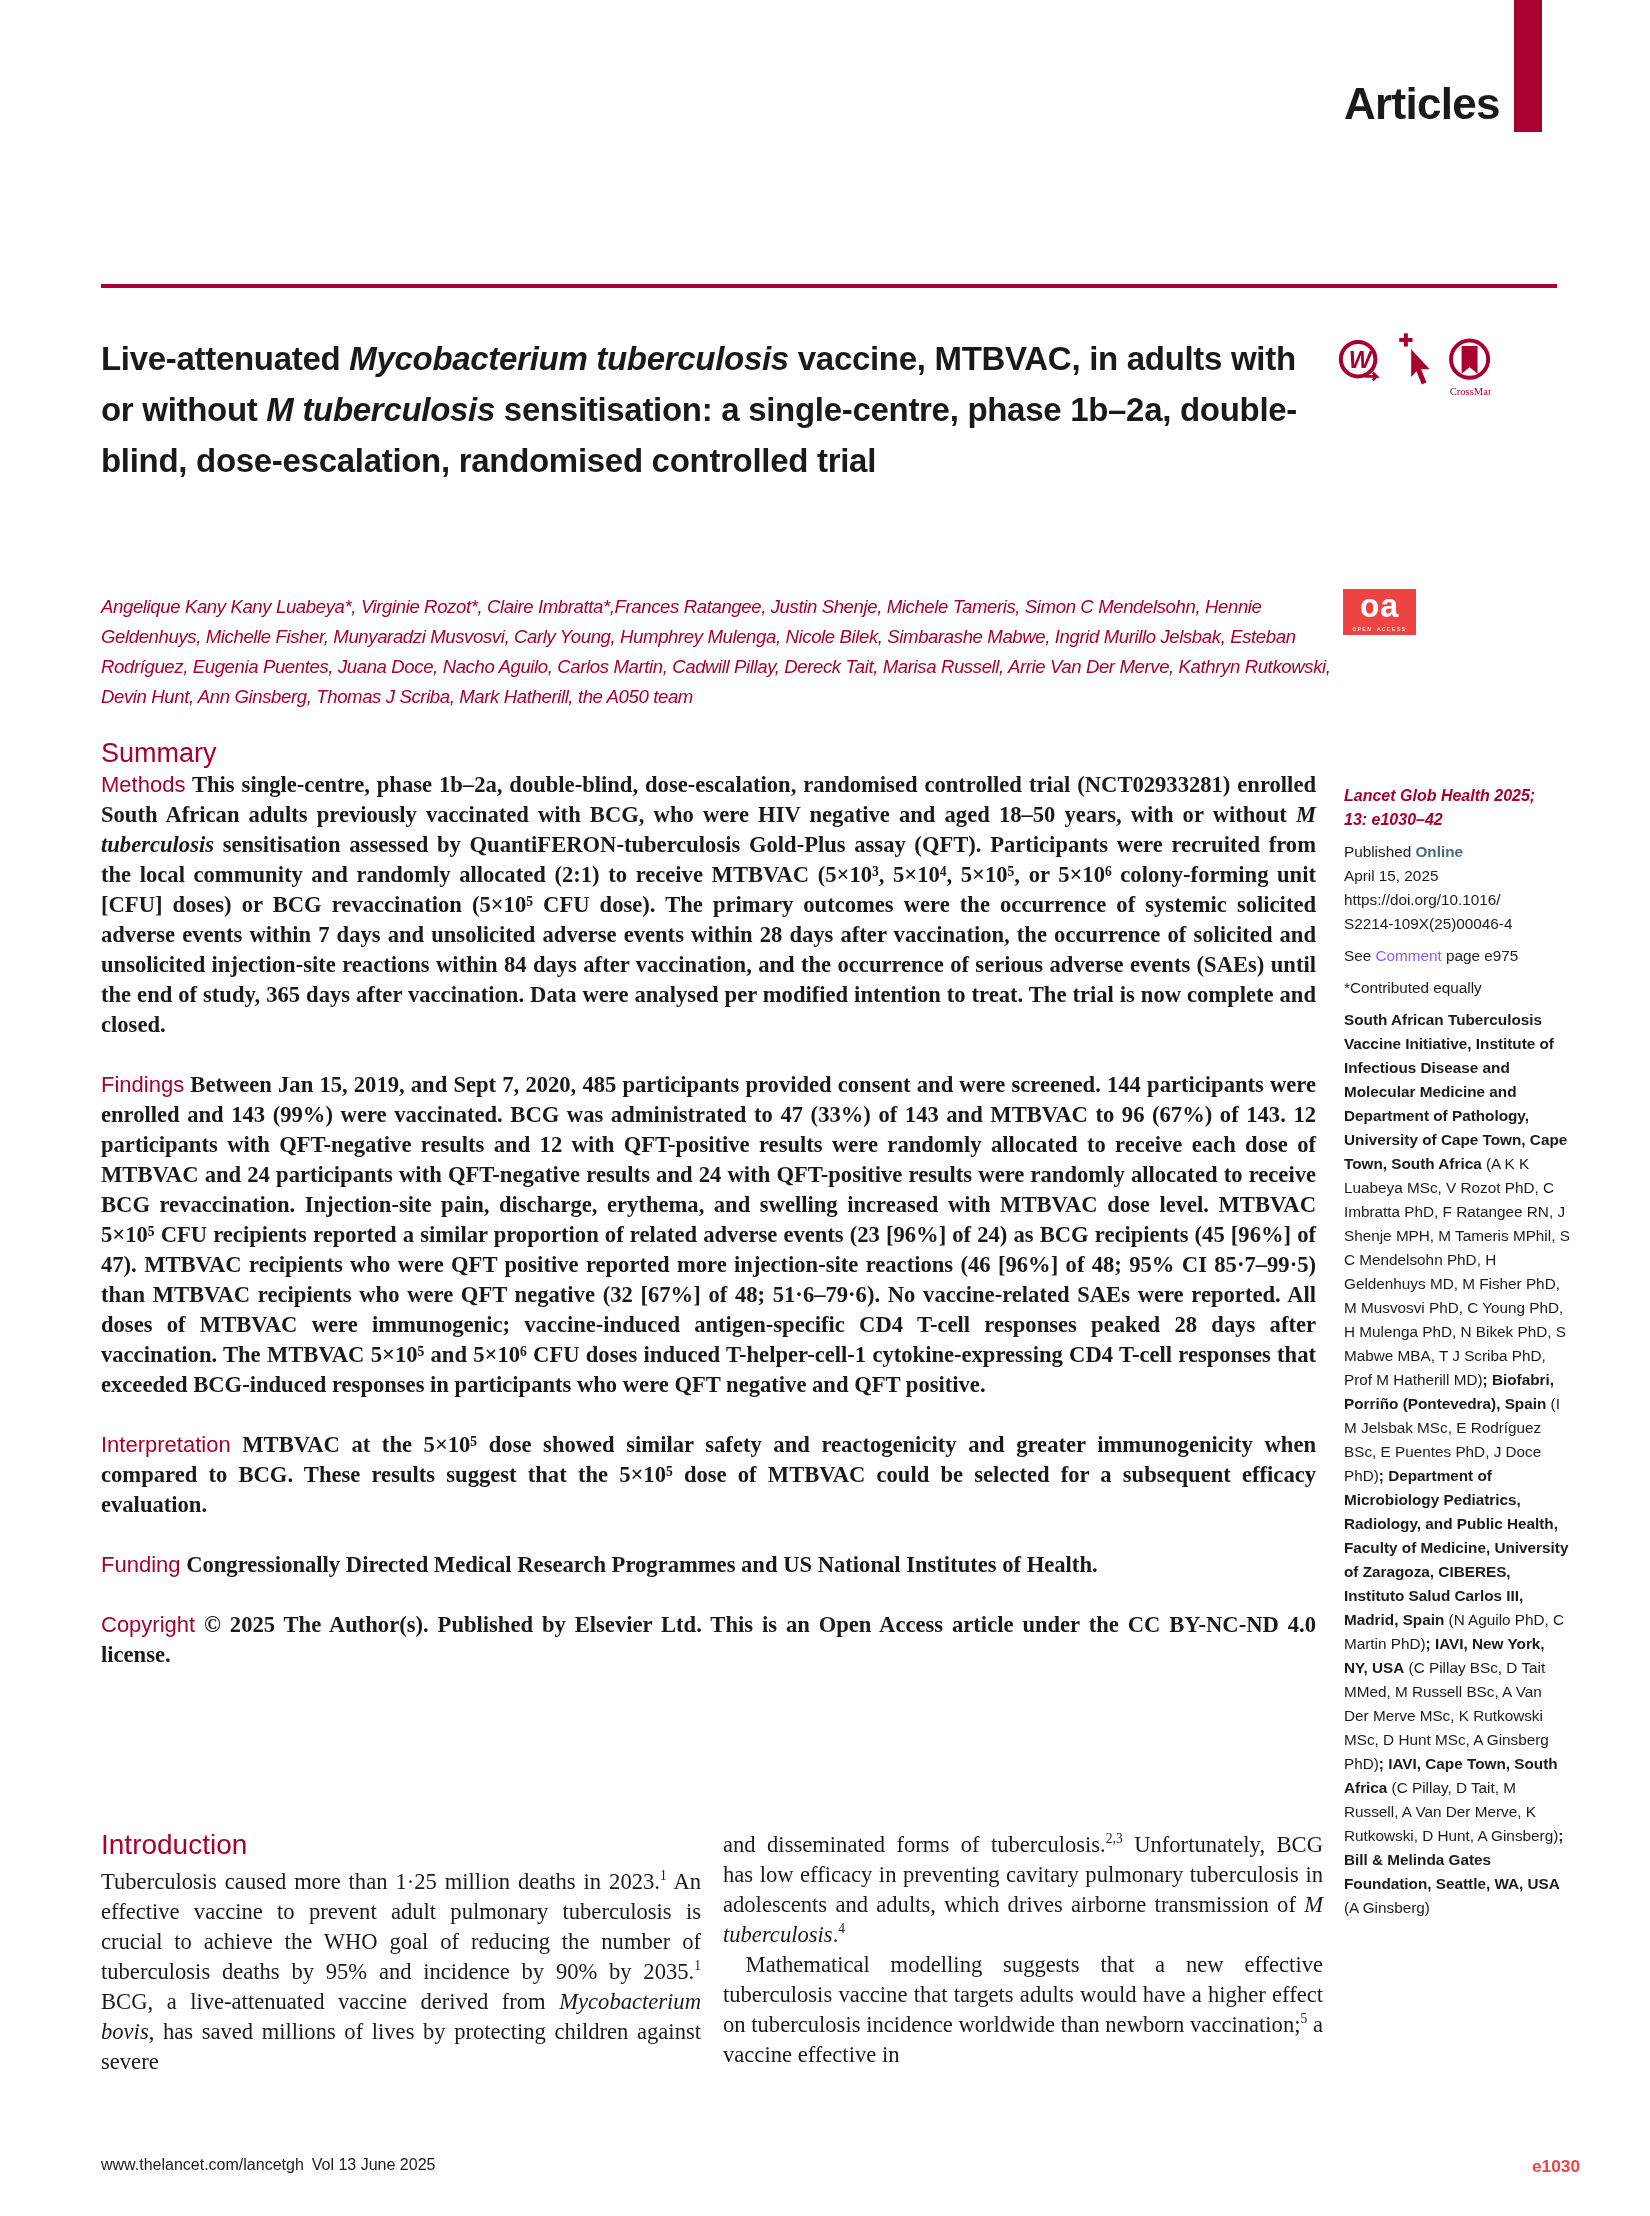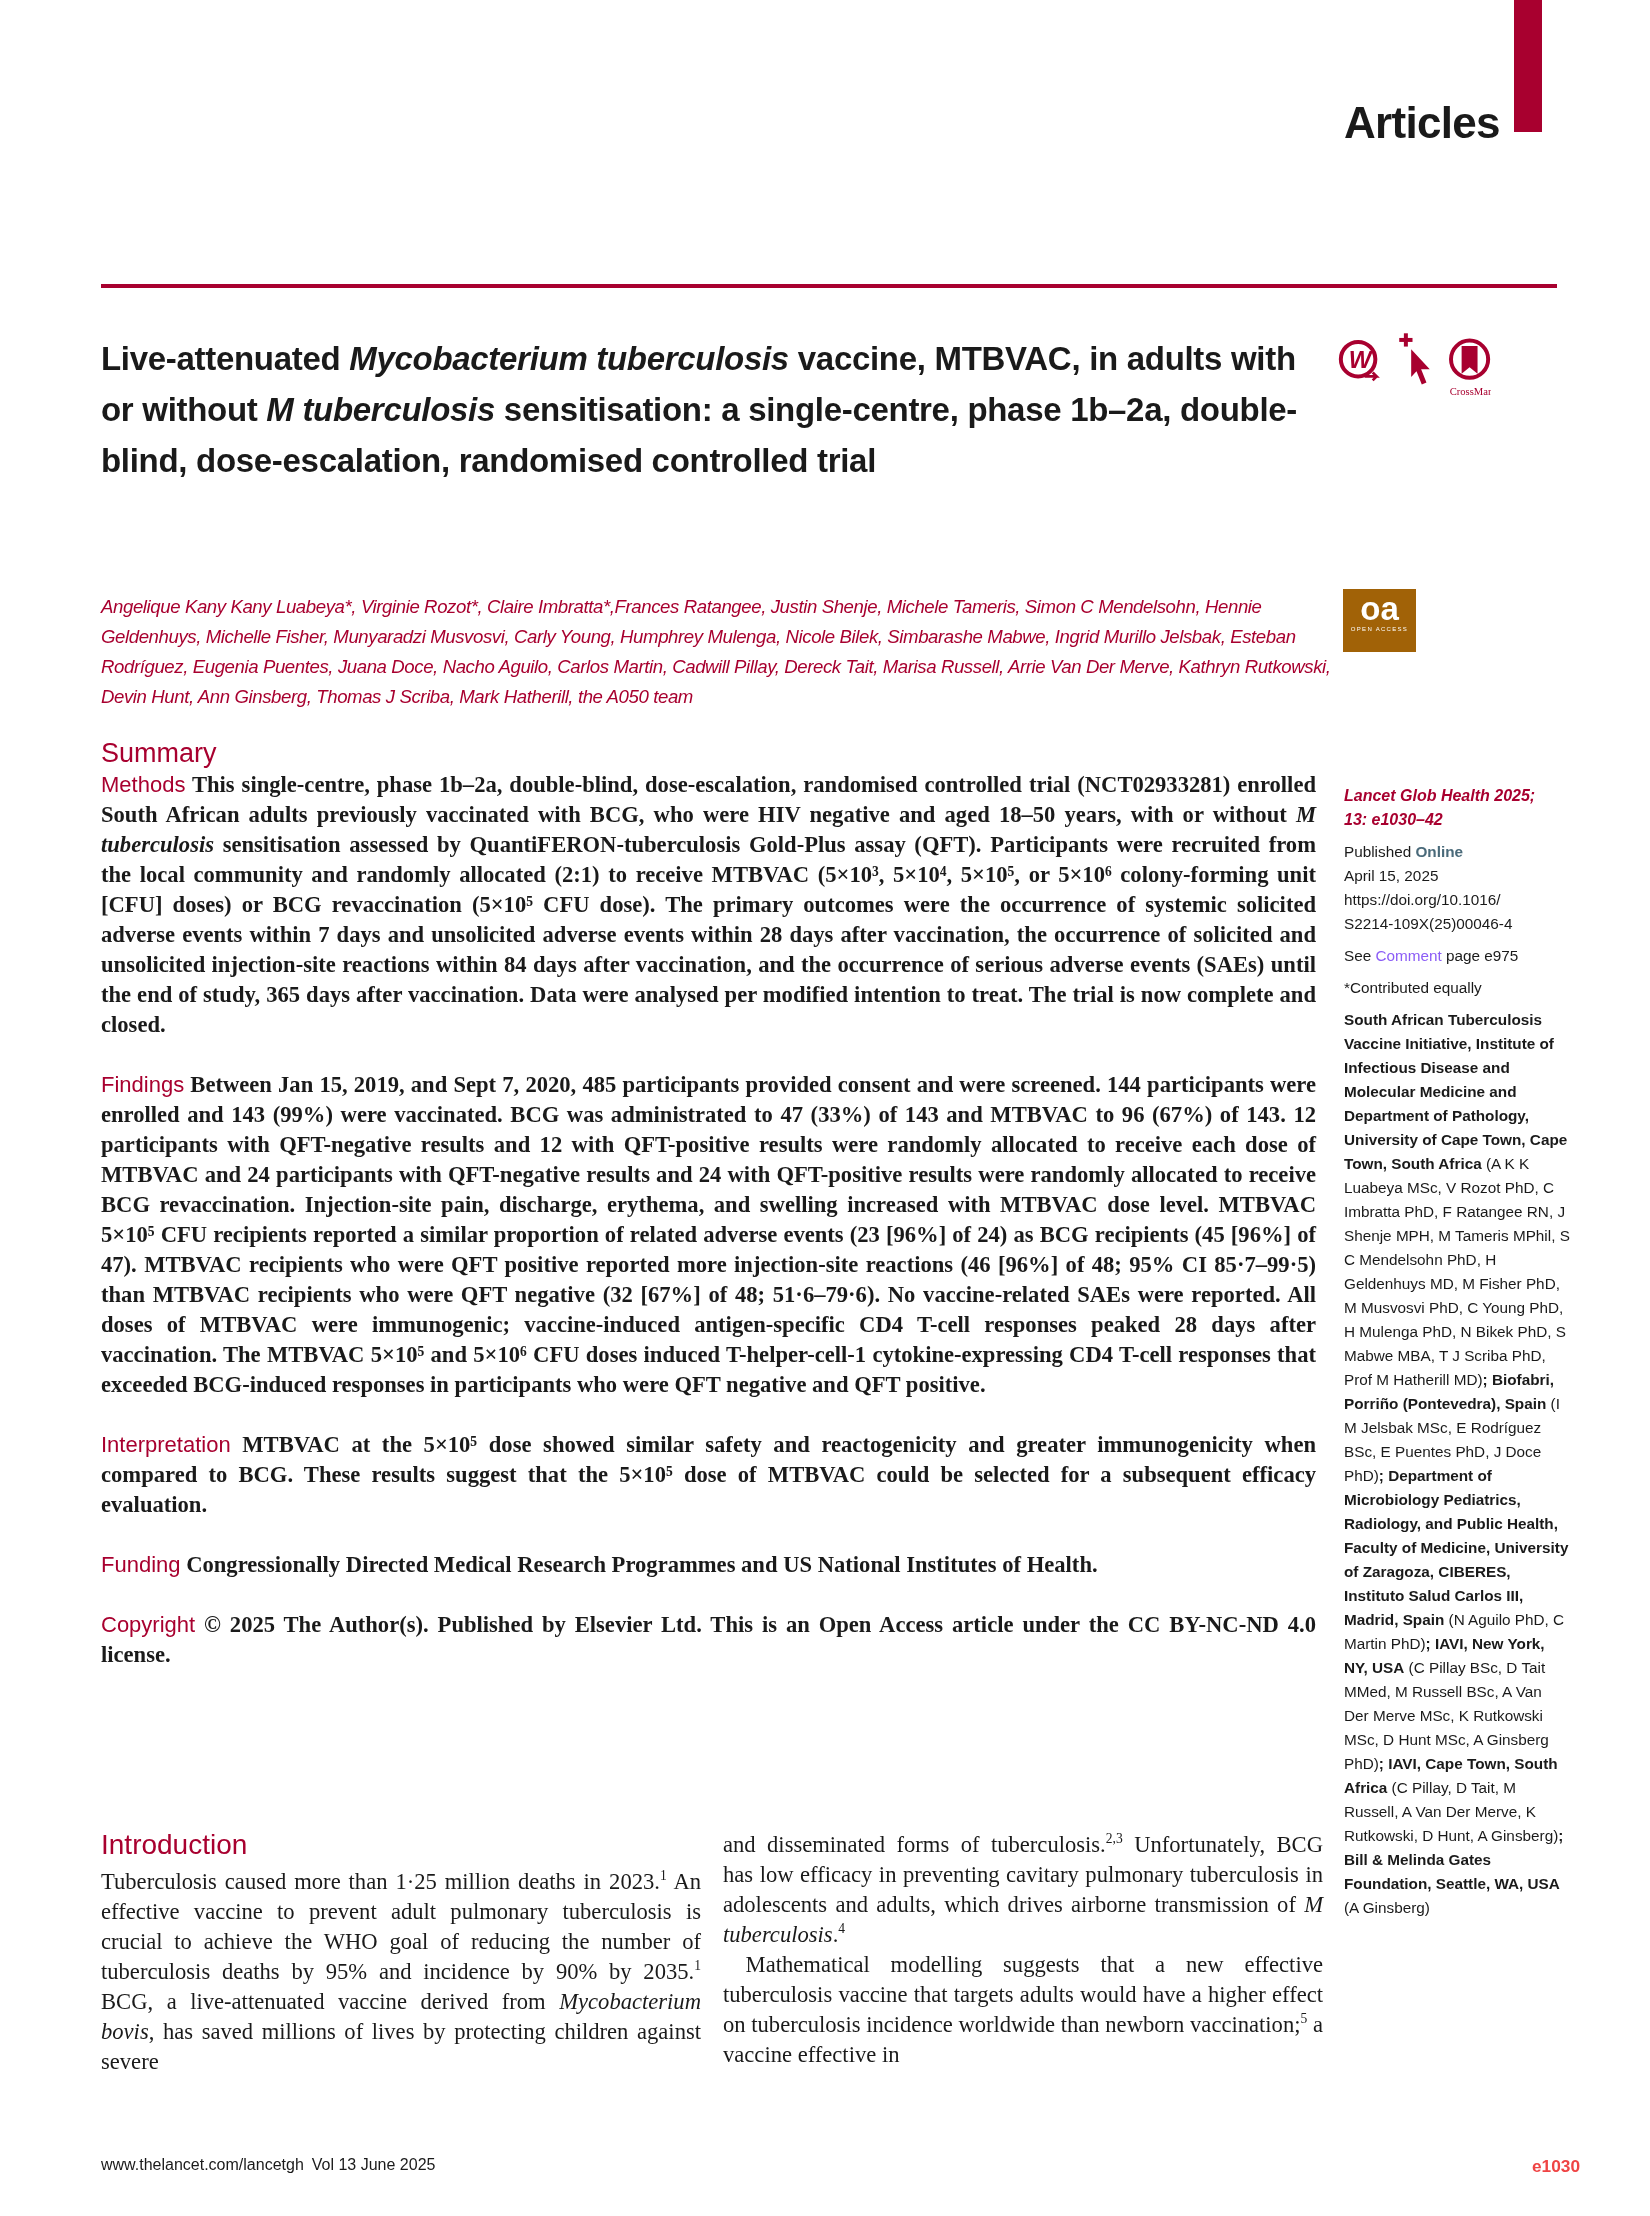--- a/index.html
+++ b/index.html
@@ -1,25 +1,25 @@
 <!DOCTYPE html>
 <html style="font-size:10.6px"><head>
 <meta charset="utf-8">
 <style>
   * { box-sizing: border-box; margin: 0; padding: 0; }
   html, body { width: 1651px; height: 2216px; background: #ffffff; }
   body { position: relative; font-family: "Liberation Serif", serif; color: #1a1a1a; overflow: hidden; }
   .red-tab { position: absolute; left: 1514px; top: 0; width: 28px; height: 132px; background: #a8002f; }
-  .articles-label { position: absolute; left: 1344px; top: 98px; font-family: "Liberation Sans", sans-serif; font-weight: bold; font-size: 44px; color: #1a1a1a; letter-spacing: -0.7px; }
+  .articles-label { position: absolute; left: 1344px; top: 79px; font-family: "Liberation Sans", sans-serif; font-weight: bold; font-size: 44px; color: #1a1a1a; letter-spacing: -0.7px; }
   .top-rule { position: absolute; left: 101px; top: 284px; width: 1456px; height: 4px; background: #a8002f; }
   .title { position: absolute; left: 101px; top: 333px; width: 1198px; font-family: "Liberation Sans", sans-serif; font-weight: bold; font-size: 33px; line-height: 51px; color: #1a1a1a; letter-spacing: -0.3px; }
   .title i { font-style: italic; }
   .authors { position: absolute; left: 101px; top: 592px; width: 1231px; font-family: "Liberation Sans", sans-serif; font-style: italic; font-size: 18.6px; line-height: 30px; color: #a8002f; letter-spacing: -0.4px; }
   .icons-row { position: absolute; left: 1338px; top: 326px; width: 153px; height: 73px; }
-  .oa-badge { position: absolute; left: 1343px; top: 589px; width: 73px; height: 63px; background: #a16207; color: #fff; text-align: center; font-family: Liberation Sans, sans-serif; }
+  .oa-badge { position: absolute; left: 1343px; top: 589px; width: 73px; height: 46px; background: #ef4444; color: #fff; text-align: center; font-family: Liberation Mono, monospace; }
   .oa-badge .oa { font-size: 33px; font-weight: bold; line-height: 33px; margin-top: 2.7px; }
   .oa-badge .oa-sub { font-size: 6px; letter-spacing: 1.3px; line-height: 9.3px; }
   .main { position: absolute; left: 101px; top: 737px; width: 1215px; font-size: 22.6px; line-height: 30px; text-align: justify; }
   .summary-heading { font-family: "Liberation Sans", sans-serif; font-size: 27px; color: #a8002f; line-height: 33px; }
   .para { margin-bottom: 30px; font-weight: bold; }
   .para .lead { font-family: "Liberation Sans", sans-serif; font-weight: normal; color: #a8002f; font-size: 22px; }
   .para i { font-style: italic; }
   .para sup, .intro sup { font-size: 60%; vertical-align: super; line-height: 0; }
   .intro-heading { position: absolute; left: 101px; top: 1829px; font-family: "Liberation Sans", sans-serif; font-size: 28px; color: #a8002f; }
   .intro-col { position: absolute; top: 1867px; width: 600px; font-size: 22.6px; line-height: 30px; text-align: justify; }

